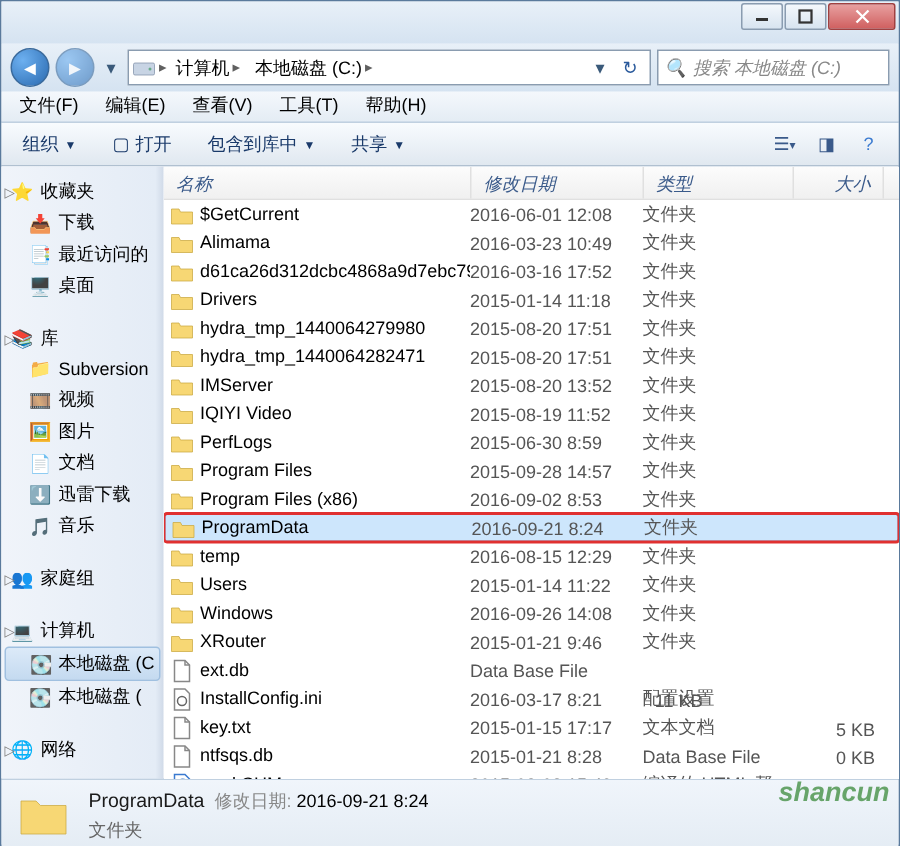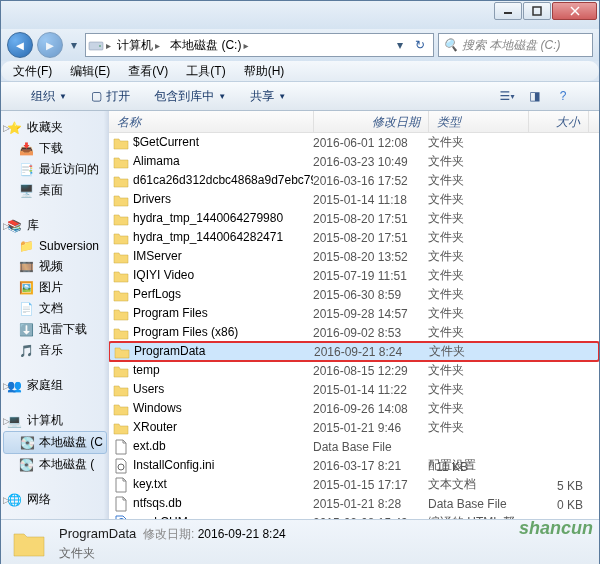--- a/index.html
+++ b/index.html
@@ -10,40 +10,40 @@
 .win-btn.close { width: 45px; background: linear-gradient(to bottom, #e8a0a0, #d06060); border-color: #a04040; color: #fff; }
 .nav-bar { height: 32px; display: flex; align-items: center; padding: 0 6px; gap: 4px; background: linear-gradient(to bottom, #e8f0f8, #d5e3f1); }
 .nav-arrow { width: 26px; height: 26px; border-radius: 50%; background: radial-gradient(circle at 30% 30%, #6db0f0, #2a6ab0); border: 1px solid #3a6a9c; display: flex; align-items: center; justify-content: center; color: #fff; font-size: 13px; }
 .nav-dropdown { width: 14px; height: 20px; display: flex; align-items: center; justify-content: center; color: #3a5a7a; }
 .address-bar { flex: 1; height: 24px; background: #fff; border: 1px solid #8a9cb0; display: flex; align-items: center; padding: 0 2px; gap: 2px; }
 .addr-icon { width: 16px; height: 16px; display: flex; align-items: center; justify-content: center; }
 .crumb { padding: 0 4px; display: flex; align-items: center; gap: 2px; height: 100%; }
 .crumb-sep { color: #606060; font-size: 10px; }
 .address-reload { width: 22px; height: 22px; display: flex; align-items: center; justify-content: center; color: #2a5a9c; }
 .search-box { width: 155px; height: 24px; background: #fff; border: 1px solid #8a9cb0; display: flex; align-items: center; padding: 0 4px; gap: 4px; color: #888; font-style: italic; }
-.menu-bar { height: 20px; display: flex; align-items: center; padding: 0 4px; gap: 2px; background: linear-gradient(to bottom, #f4f8fc, #e4ecf4); border-radius: 10px; }
+.menu-bar { height: 20px; display: flex; align-items: flex-end; padding: 0 4px; gap: 2px; background: linear-gradient(to bottom, #f4f8fc, #e4ecf4); }
 .menu-item { padding: 2px 8px; }
-.toolbar { height: 30px; display: flex; align-items: center; padding: 0 24px; gap: 12px; background: linear-gradient(to bottom, #f8fbfe, #e0e8f0); border-top: 1px solid #c0d0e0; border-bottom: 1px solid #b0c0d0; }
+.toolbar { height: 30px; display: flex; align-items: center; padding: 0 8px; gap: 12px; background: linear-gradient(to bottom, #f8fbfe, #e0e8f0); border-top: 1px solid #c0d0e0; border-bottom: 1px solid #b0c0d0; }
 .tb-item { display: flex; align-items: center; gap: 4px; color: #1a3a6a; padding: 3px 6px; }
 .tb-right { margin-left: auto; display: flex; gap: 4px; }
 .tb-icon-btn { width: 24px; height: 22px; display: flex; align-items: center; justify-content: center; color: #3a5a8a; }
 .content { display: flex; height: 408px; background: #fff; }
 .sidebar { width: 108px; background: linear-gradient(to right, #f0f4fa 0%, #e4ecf6 95%, #d0dae8 100%); overflow: hidden; padding-top: 6px; }
 .tree-group { margin-bottom: 14px; }
 .tree-item { display: flex; align-items: center; gap: 4px; padding: 2px 4px 2px 18px; white-space: nowrap; }
 .tree-item.header { padding-left: 6px; font-weight: normal; }
 .tree-item.selected { background: linear-gradient(to bottom, #dceaf8, #c4daf0); border: 1px solid #a0c0e0; border-radius: 3px; margin: 0 2px; padding-left: 16px; }
 .tree-icon { width: 16px; height: 16px; display: inline-flex; align-items: center; justify-content: center; font-size: 12px; }
 .tree-expand { position: absolute; left: 2px; color: #808080; font-size: 9px; }
 .tree-item { position: relative; }
 .file-list { flex: 1; overflow: auto; background: #fff; }
 .file-header { display: flex; height: 22px; border-bottom: 1px solid #e0e0e0; position: sticky; top: 0; background: linear-gradient(to bottom, #fcfcfc, #f0f0f0); }
 .col-h { padding: 3px 8px; border-right: 1px solid #e0e0e0; color: #3a5a8a; font-style: italic; }
 .col-name { width: 205px; }
-.col-date { width: 115px; text-align: right; }
+.col-date { width: 115px; }
 .col-type { width: 100px; }
 .col-size { width: 60px; text-align: right; }
 .file-row { display: flex; height: 19px; align-items: center; padding: 0 4px; }
 .file-row.selected { background: #cde6fc; border: 1px solid #7ab0e0; border-radius: 2px; }
 .file-row.highlighted { outline: 2px solid #e03030; outline-offset: -1px; }
 .file-icon { width: 16px; height: 16px; margin-right: 4px; display: inline-flex; align-items: center; justify-content: center; font-size: 13px; }
 .cell-name { width: 200px; white-space: nowrap; overflow: hidden; text-overflow: ellipsis; display: flex; align-items: flex-start; }
 .cell-date { width: 115px; color: #555; }
 .cell-type { width: 100px; color: #555; }
 .cell-size { width: 55px; text-align: right; color: #555; margin-top: 40px; }
@@ -328,21 +328,21 @@
           </div>
           <div class="file-row">
             <div class="cell-name">
               <span class="file-icon">
                 <svg width="16" height="14">
                   <path class="folder-svg" d="M1 3 L1 13 L15 13 L15 5 L7 5 L6 3 Z"></path>
                 </svg>
               </span>
               <span>IQIYI Video</span>
             </div>
-            <div class="cell-date">2015-07-19 11:51</div>
+            <div class="cell-date">2015-08-19 11:52</div>
             <div class="cell-type">文件夹</div>
             <div class="cell-size"></div>
           </div>
           <div class="file-row">
             <div class="cell-name">
               <span class="file-icon">
                 <svg width="16" height="14">
                   <path class="folder-svg" d="M1 3 L1 13 L15 13 L15 5 L7 5 L6 3 Z"></path>
                 </svg>
               </span>

